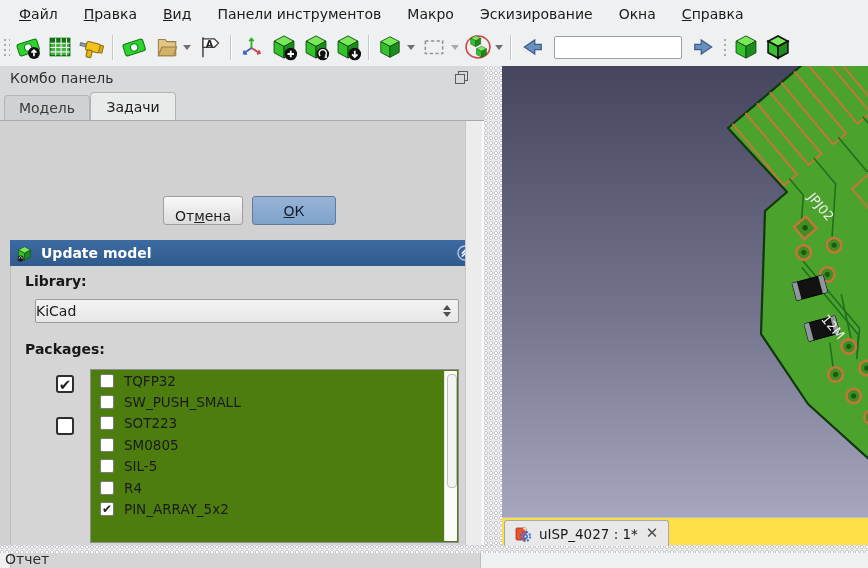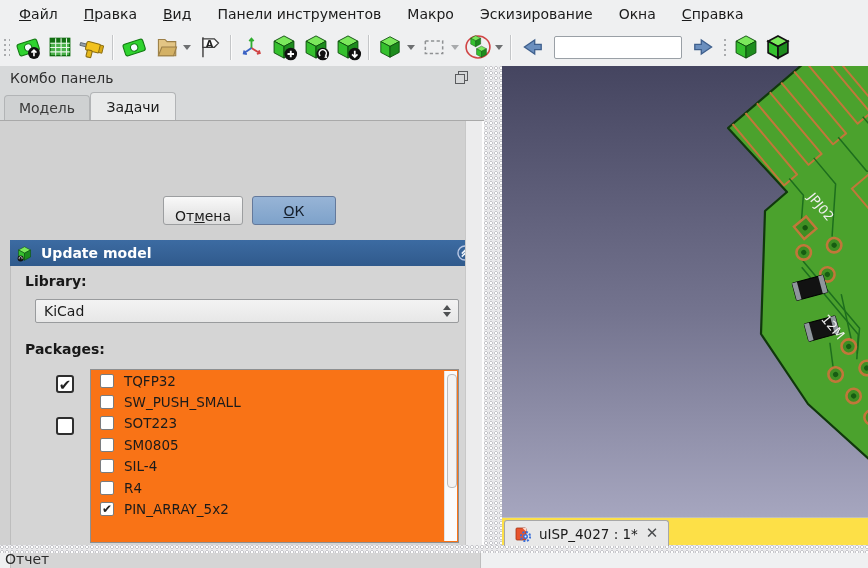--- a/index.html
+++ b/index.html
@@ -59,31 +59,31 @@
      background:linear-gradient(#3c6ba2,#305a8c);display:flex;align-items:center;}
   #box-header .hicon{margin-left:6px;}
   #box-title{color:#fff;font-weight:bold;font-size:14px;margin-left:8px;flex:1;}
   #collapse-btn{margin-right:8px;width:16px;height:16px;}
   .blabel{position:absolute;font-weight:bold;font-size:14px;color:#181818;}
   #library-label{left:14px;top:32px;}
   #packages-label{left:14px;top:100px;}
   #library-combo{position:absolute;left:24px;top:58px;width:424px;height:24px;box-sizing:border-box;
      border:1px solid #999b9d;border-radius:2px;background:linear-gradient(#f3f3f3,#e7e7e7);
      display:flex;align-items:center;font-size:14px;}
-  #library-combo .val{margin-left:8px;flex:1;}
+  #library-combo .val{flex:1;}
   .spin{display:flex;flex-direction:column;align-items:center;margin-right:7px;gap:2px;}
   .spin .up{width:0;height:0;border-left:4px solid transparent;border-right:4px solid transparent;border-bottom:5px solid #4e5052;}
   .spin .dn{width:0;height:0;border-left:4px solid transparent;border-right:4px solid transparent;border-top:5px solid #4e5052;}
 
   .bigcheck{position:absolute;width:18px;height:18px;background:#fff;border:2px solid #2e2e2e;border-radius:3px;
      font-size:15px;font-weight:bold;color:#222;line-height:17px;text-align:center;box-sizing:border-box;}
   #select-all{left:45px;top:134px;}
   #deselect-all{left:45px;top:176px;}
 
-  #pkg-list{position:absolute;left:79px;top:128px;width:369px;height:174px;background:#f97316;
+  #pkg-list{position:absolute;left:79px;top:128px;width:369px;height:174px;background:#4d7c0f;
      border:1px solid #8d8f91;box-sizing:border-box;overflow:hidden;}
   .pkg-row{height:21.4px;display:flex;align-items:center;padding-left:9px;font-size:13.5px;}
   .cbx{width:14px;height:14px;border:1px solid #7a7c7e;border-radius:2px;background:#fff;margin-right:10px;
      font-size:12px;line-height:13px;text-align:center;color:#222;box-sizing:border-box;flex:0 0 auto;}
   #pkg-scrollbar{position:absolute;right:1px;top:1px;width:12px;height:170px;background:#fbfbfb;border-left:1px solid #e3e3e3;}
   #pkg-thumb{position:absolute;left:1.5px;top:3px;width:8px;height:112px;border-radius:4px;background:#f3f3f3;border:1px solid #bcbcbc;}
 
   
   .dotted{background-color:#e9e9eb;
      background-image:radial-gradient(circle at 2px 2px,#ffffff 1.1px,rgba(110,112,120,.35) 1.5px,transparent 1.9px);
@@ -340,21 +340,21 @@
           <div class="pkg-row">
               <span class="cbx"></span>
               <span>SOT223</span>
             </div>
           <div class="pkg-row">
               <span class="cbx"></span>
               <span>SM0805</span>
             </div>
           <div class="pkg-row">
               <span class="cbx"></span>
-              <span>SIL-4</span>
+              <span>SIL-5</span>
             </div>
           <div class="pkg-row">
               <span class="cbx"></span>
               <span>R4</span>
             </div>
           <div class="pkg-row">
               <span class="cbx">✔</span>
               <span>PIN_ARRAY_5x2</span>
             </div>
           <div id="pkg-scrollbar">

